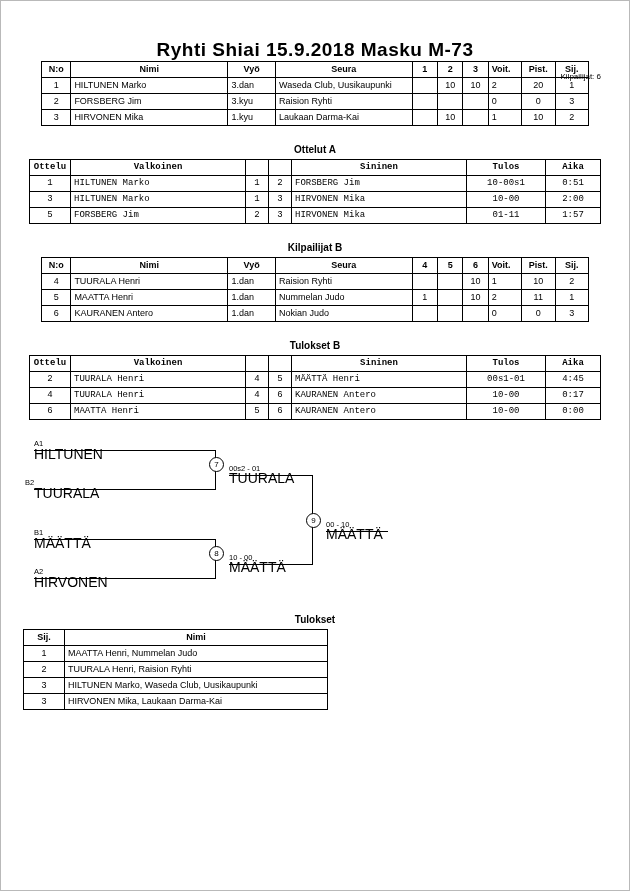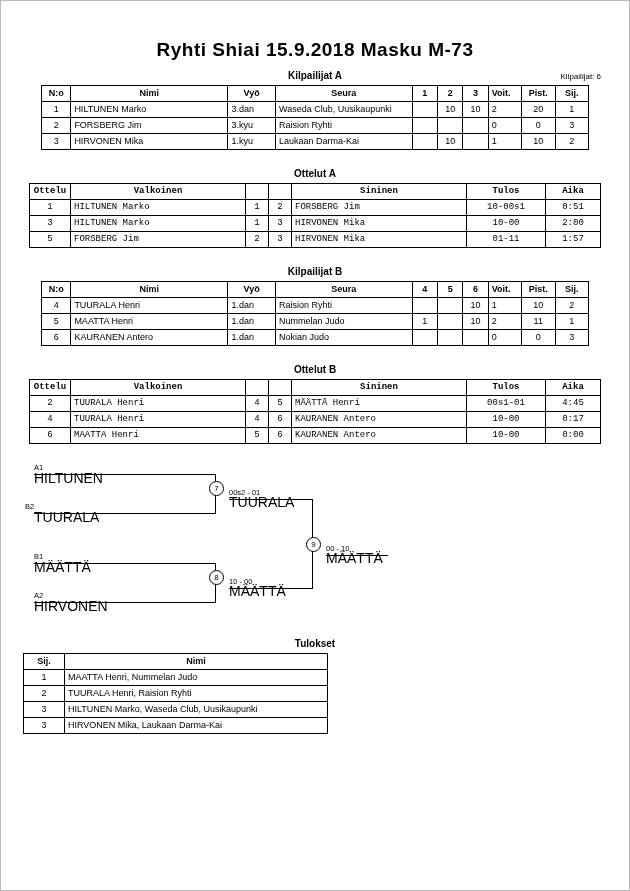--- a/index.html
+++ b/index.html
@@ -144,21 +144,20 @@
     background: #fff;
   }
 </style>
 </head>
 <body>
 
 <div class="page">
 
   <div class="title">Ryhti Shiai  15.9.2018  Masku   M-73</div>
 
-  <div class="section-title">Kilpailijat A</div>
   <div class="kilpailijat-count">Kilpailijat: 6</div>
 
   <div class="tbl-wrap">
     <table class="grid competitors">
       <thead>
         <tr>
           <th class="c-no">N:o</th>
           <th class="c-name">Nimi</th>
           <th class="c-belt">Vyö</th>
           <th class="c-club">Seura</th>
@@ -308,21 +307,21 @@
           <td class="c-m"></td>
           <td class="c-m"></td>
           <td class="c-v">0</td>
           <td class="c-p">0</td>
           <td class="c-s">3</td>
         </tr>
       </tbody>
     </table>
   </div>
 
-  <div class="section-title" style="margin-top:18px;">Ottelut B</div>
+  <div class="section-title" style="margin-top:18px;">Tulokset B</div>
   <div class="tbl-wrap">
     <table class="grid matches">
       <thead>
         <tr>
           <th class="m-no">Ottelu</th>
           <th class="m-white">Valkoinen</th>
           <th class="m-s1"></th>
           <th class="m-s2"></th>
           <th class="m-blue">Sininen</th>
           <th class="m-res">Tulos</th>

